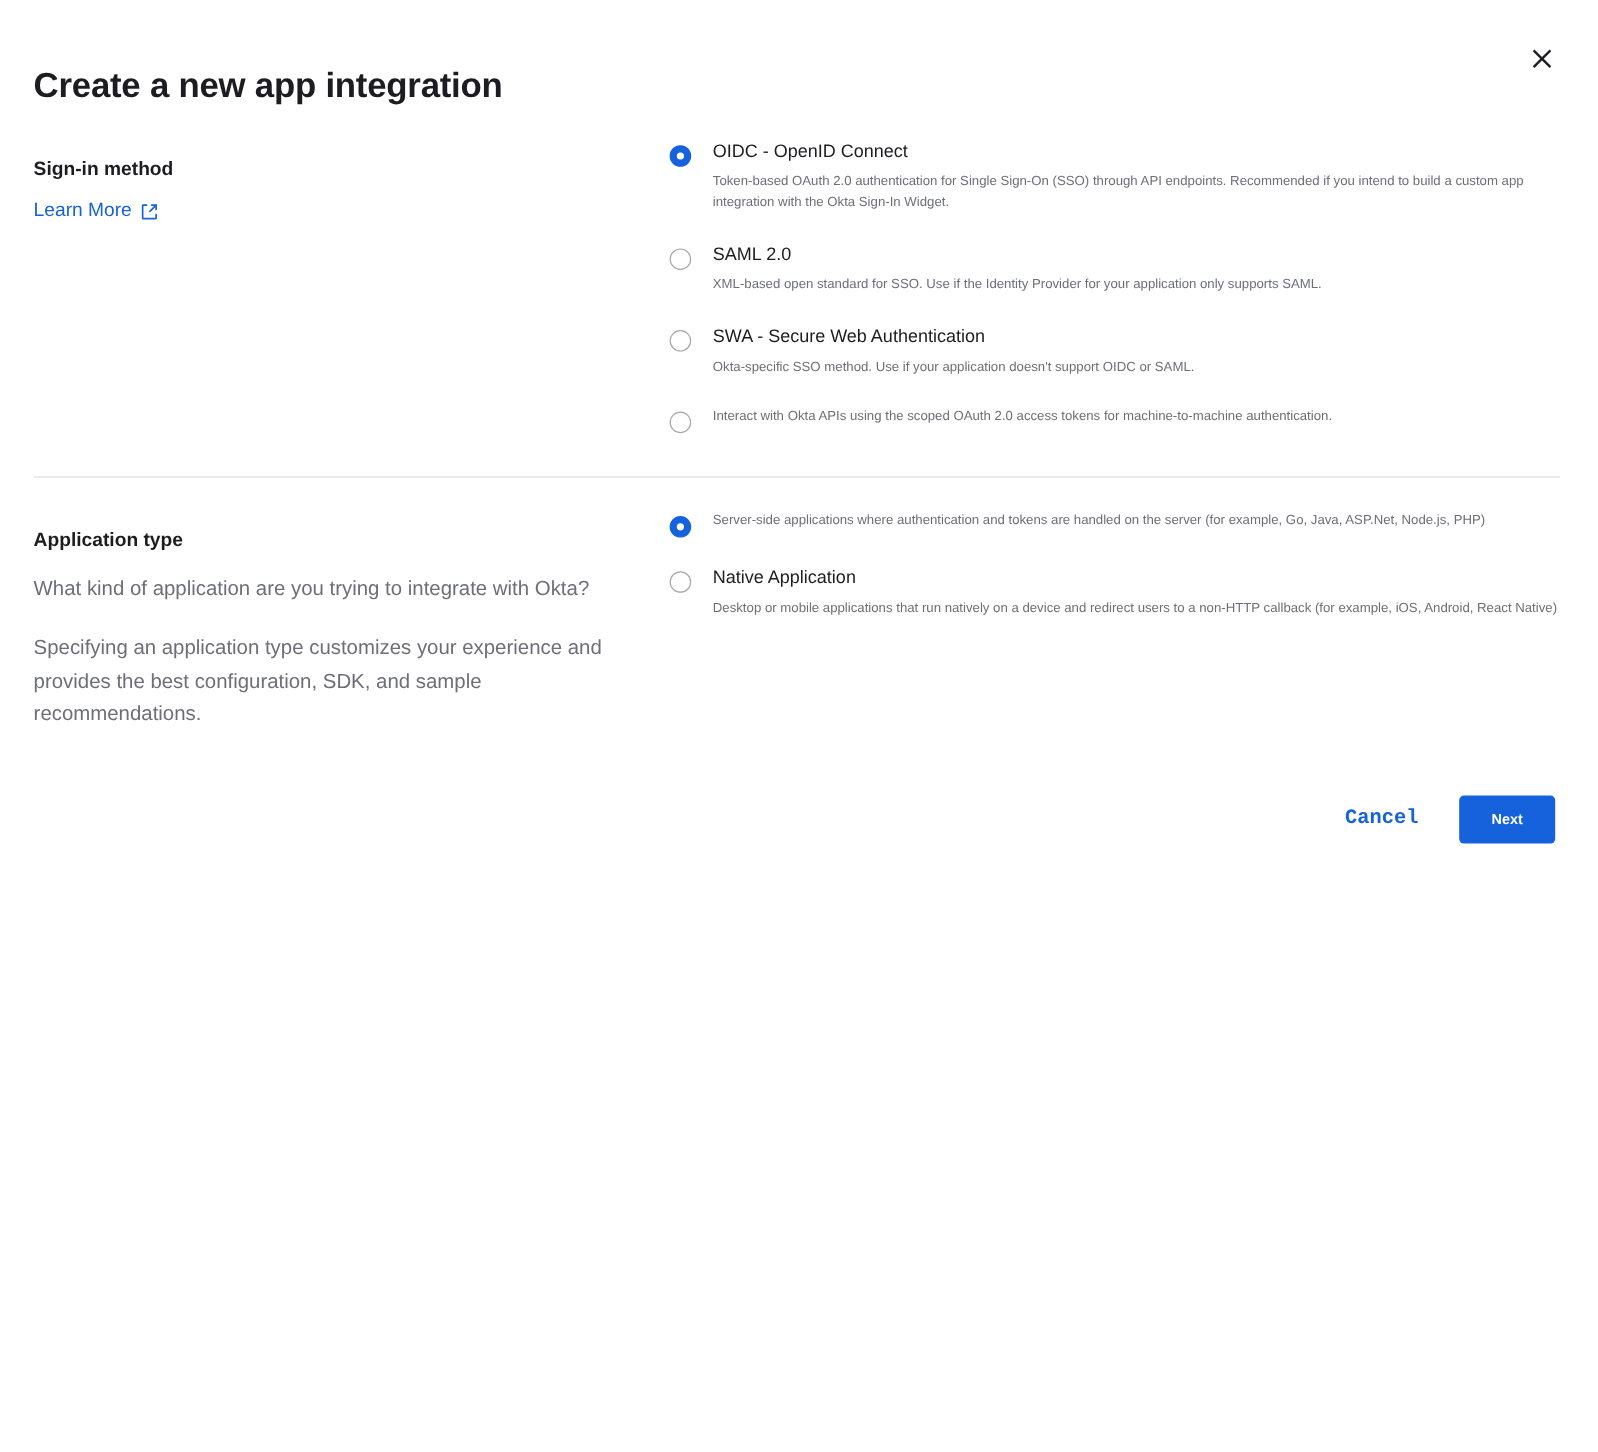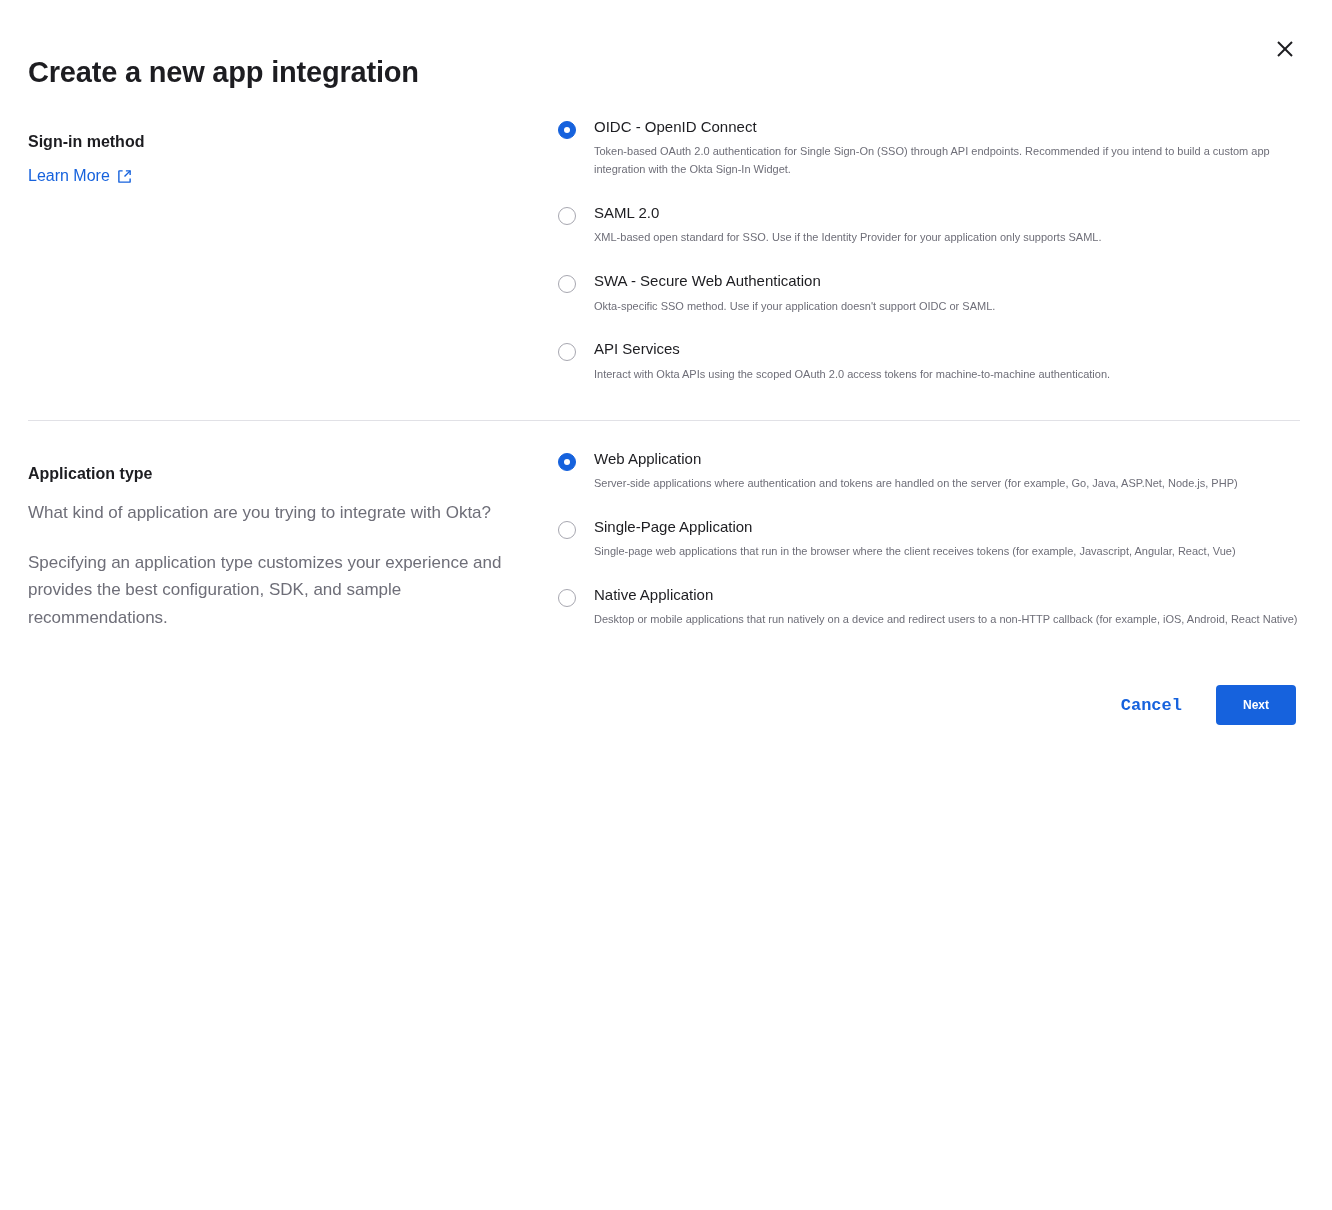--- a/index.html
+++ b/index.html
@@ -214,21 +214,20 @@
         <span class="radio-outer"></span>
         <div class="radio-texts">
           <p class="radio-title">SWA - Secure Web Authentication</p>
           <p class="radio-desc">Okta-specific SSO method. Use if your application doesn't support OIDC or SAML.</p>
         </div>
       </div>
 
       <div class="radio-row">
         <span class="radio-outer"></span>
         <div class="radio-texts">
-          <p class="radio-title">API Services</p>
           <p class="radio-desc">Interact with Okta APIs using the scoped OAuth 2.0 access tokens for machine-to-machine authentication.</p>
         </div>
       </div>
 
     </div>
   </div>
 
   <div class="divider"></div>
 
   <div class="section">
@@ -236,32 +235,24 @@
       <div class="section-label">Application type</div>
       <p class="helper-text">What kind of application are you trying to integrate with Okta?</p>
       <p class="helper-text">Specifying an application type customizes your experience and provides the best configuration, SDK, and sample recommendations.</p>
     </div>
 
     <div class="section-right">
 
       <div class="radio-row">
         <span class="radio-outer selected"></span>
         <div class="radio-texts">
-          <p class="radio-title">Web Application</p>
           <p class="radio-desc">Server-side applications where authentication and tokens are handled on the server (for example, Go, Java, ASP.Net, Node.js, PHP)</p>
         </div>
       </div>
 
-      <div class="radio-row">
-        <span class="radio-outer"></span>
-        <div class="radio-texts">
-          <p class="radio-title">Single-Page Application</p>
-          <p class="radio-desc">Single-page web applications that run in the browser where the client receives tokens (for example, Javascript, Angular, React, Vue)</p>
-        </div>
-      </div>
 
       <div class="radio-row">
         <span class="radio-outer"></span>
         <div class="radio-texts">
           <p class="radio-title">Native Application</p>
           <p class="radio-desc">Desktop or mobile applications that run natively on a device and redirect users to a non-HTTP callback (for example, iOS, Android, React Native)</p>
         </div>
       </div>
 
     </div>

